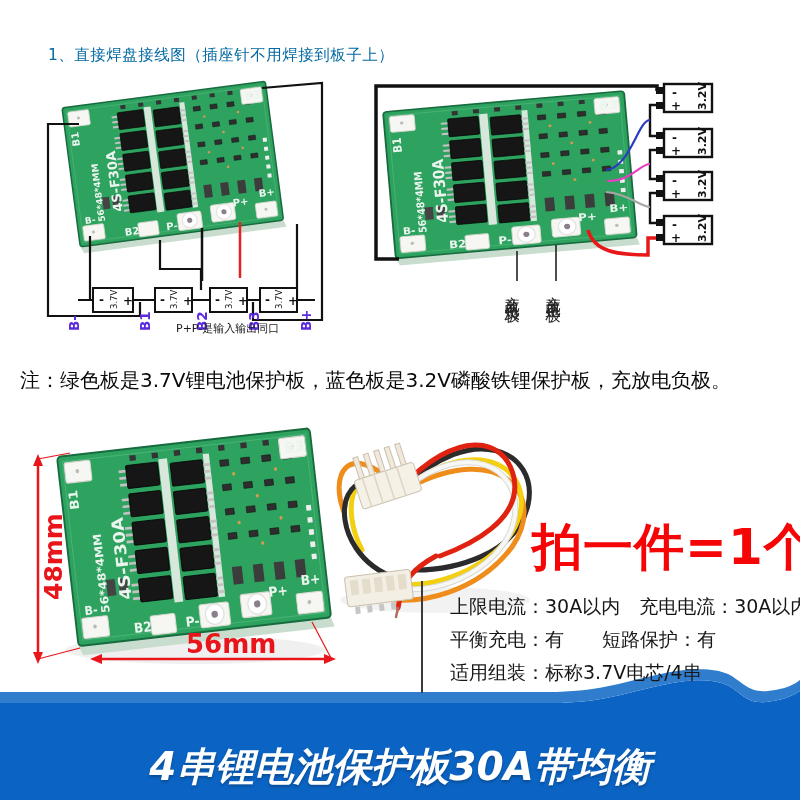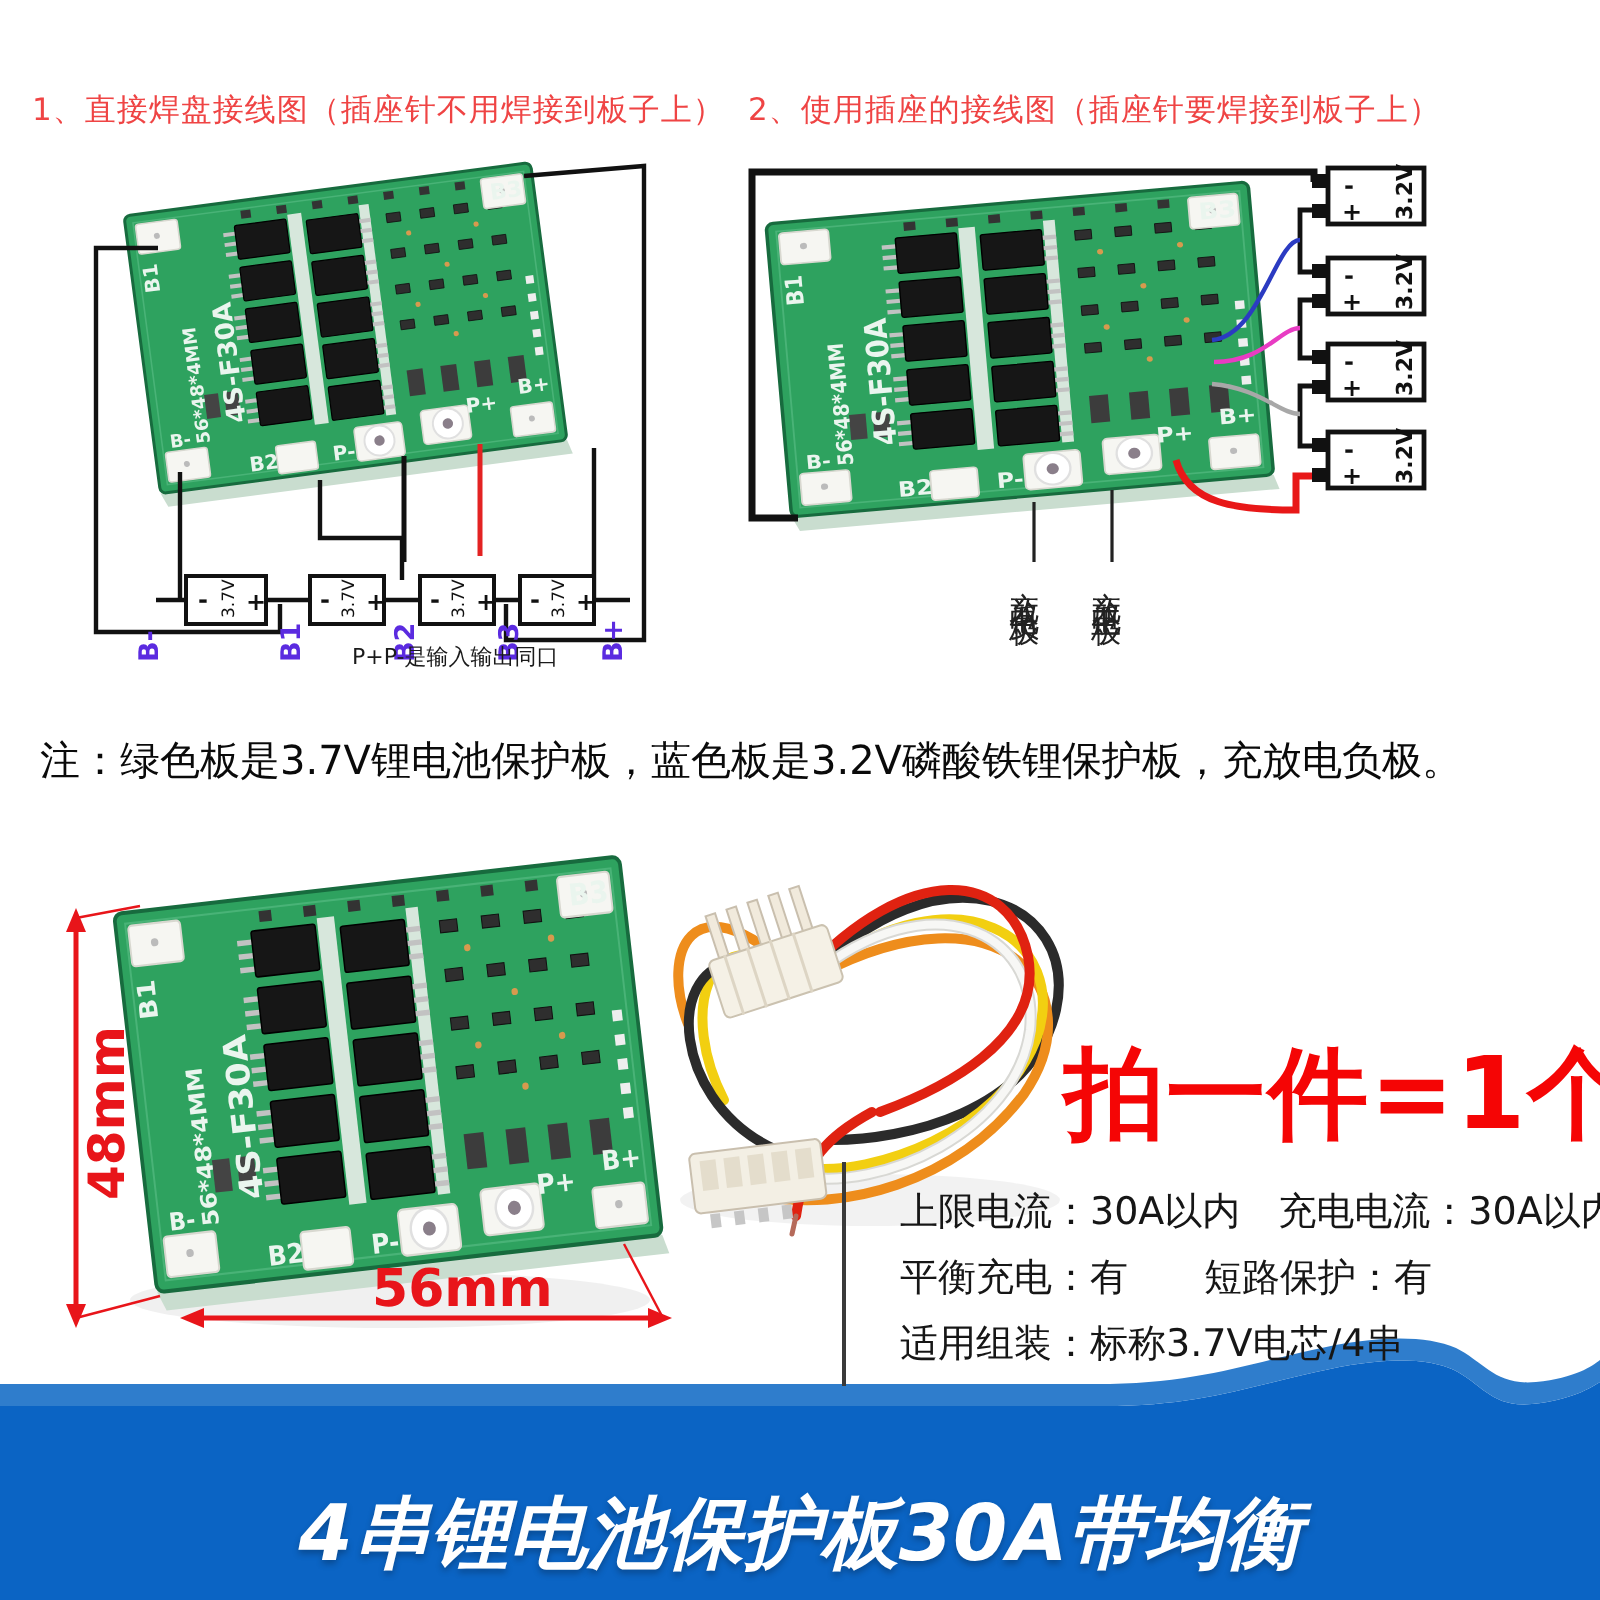--- a/index.html
+++ b/index.html
@@ -1,20 +1,20 @@
 <!DOCTYPE html>
 <html><head>
 <meta charset="utf-8">
 <style>
   html,body{margin:0;padding:0;background:#fff;}
   #stage{position:relative;width:800px;height:800px;background:#fff;overflow:hidden;
          font-family:"DejaVu Sans","Liberation Sans",sans-serif;color:#111;}
   #gfx{position:absolute;left:0;top:0;width:800px;height:800px;pointer-events:none;}
   .txt{position:absolute;white-space:nowrap;}
-  .title{font-size:15.5px;color:#ef4444;letter-spacing:0.5px;}
+  .title{font-size:15.5px;color:#0369a1;letter-spacing:0.5px;margin-left:32px;}
   .note{font-size:20px;color:#0a0a0a;}
   .portnote{font-size:11px;color:#1a1a1a;text-align:right;}
   .vlabel{writing-mode:vertical-rl;text-orientation:upright;font-size:15px;color:#222;
           letter-spacing:3px;line-height:16px;}
   .offer{font-size:50px;font-weight:bold;letter-spacing:1px;}
   .specs{font-size:19px;color:#161616;line-height:33px;}
   .divider{position:absolute;width:2px;background:#3a3a3a;}
   .banner-text{position:absolute;left:0;right:0;text-align:center;font-size:39px;
                font-weight:bold;text-shadow:0 2px 3px rgba(0,0,0,.25);font-style:italic;}
 </style>
@@ -301,21 +301,20 @@
     </g>
   </g>
 
   <g>
     <path d="M0,703 H552 C598,703 622,694 658,686 C688,679 712,678 727,685 C741,692 746,704 766,702 C786,700 795,694 800,691 V800 H0 Z" fill="#0b64c4"></path>
     <path d="M0,692 H548 C596,692 620,683 656,675 C686,668 712,667 728,674 C742,681 748,693 768,691 C788,689 796,683 800,680 V691 C795,694 786,700 766,702 C746,704 741,692 727,685 C712,678 688,679 658,686 C622,694 598,703 552,703 H0 Z" fill="#2f7dcc"></path>
   </g>
 </svg>
 
 <div class="txt title" style="left:16px;top:45px;">1、直接焊盘接线图（插座针不用焊接到板子上）</div>
-<div class="txt title" style="left:374px;top:45px;">2、使用插座的接线图（插座针要焊接到板子上）</div>
 
 <div class="txt portnote" style="left:176px;top:321px;">P+P-是输入输出同口</div>
 
 <div class="txt vlabel" style="left:504px;top:284px;">充放电负极</div>
 <div class="txt vlabel" style="left:545px;top:284px;">充放电正极</div>
 
 <div class="txt note" style="left:20px;top:367px;">注：绿色板是3.7V锂电池保护板，蓝色板是3.2V磷酸铁锂保护板，充放电负极。</div>
 
 <div class="txt offer" style="left:532px;top:514px;color:#f50505;">拍一件=1个</div>
 

